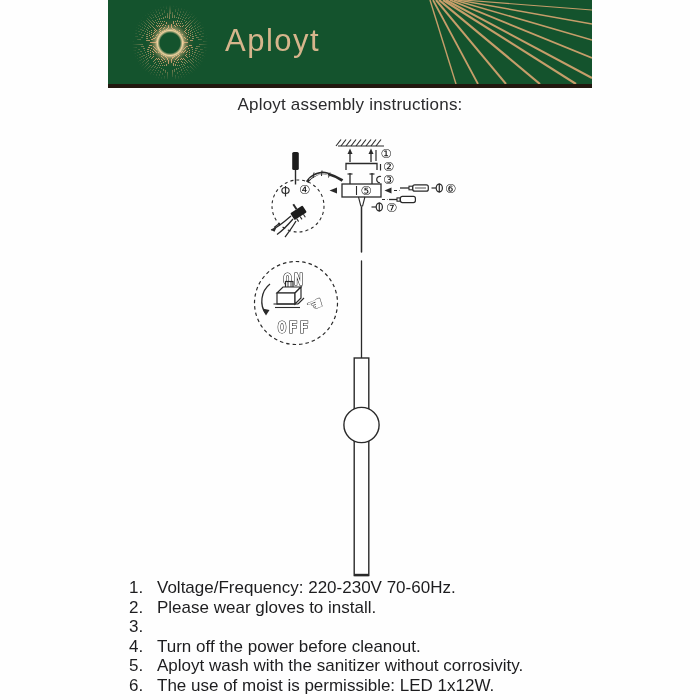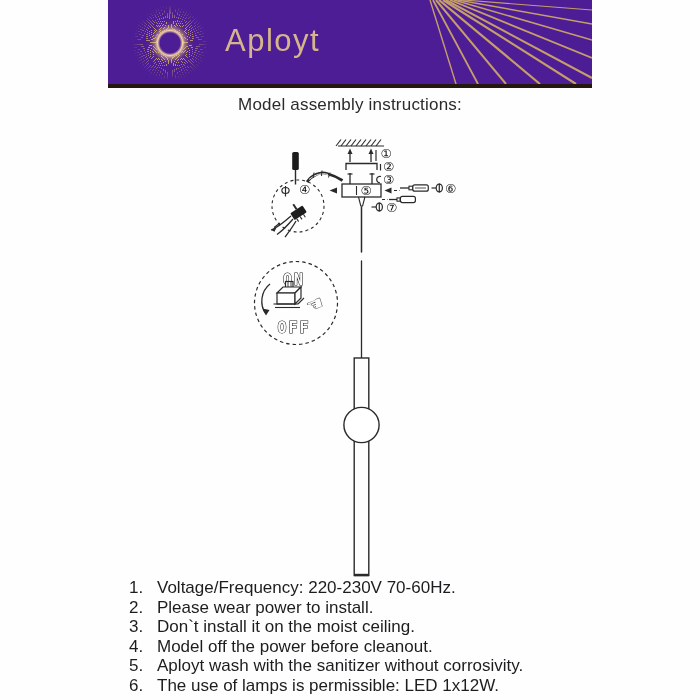--- a/index.html
+++ b/index.html
@@ -1,21 +1,21 @@
 <!DOCTYPE html>
 <html><head>
 <meta charset="utf-8">
 <style>
   html,body { margin:0; padding:0; background:#ffffff; }
   body { width:700px; height:700px; font-family:"Liberation Sans", sans-serif; }
   .page { position:relative; width:700px; height:700px; background:#fefefe; overflow:hidden; }
 
   
   .banner { position:absolute; left:108px; top:0; width:484px; height:84px;
-            background:#4c1d95; overflow:hidden; border-bottom:4px solid #22180f; }
+            background:#14532d; overflow:hidden; border-bottom:4px solid #22180f; }
   .sunburst { position:absolute; left:22px; top:3px; width:80px; height:80px; }
   .sunburst .rays { position:absolute; inset:0; border-radius:50%;
     background:repeating-conic-gradient(#cfa775 0deg 1deg, transparent 1deg 4.6deg);
     -webkit-mask:radial-gradient(circle closest-side, transparent 0 12px, #000 14px 19px, rgba(0,0,0,.55) 26px, transparent 38px);
             mask:radial-gradient(circle closest-side, transparent 0 12px, #000 14px 19px, rgba(0,0,0,.55) 26px, transparent 38px); }
   .sunburst .ring { position:absolute; inset:0; border-radius:50%;
     background:radial-gradient(circle closest-side, rgba(0,0,0,0) 0 10px,
       rgba(248,216,164,.95) 12.5px, rgba(216,178,126,.55) 15px,
       rgba(150,110,70,.18) 19px, transparent 24px); }
   .brand { position:absolute; left:117px; top:23px; color:#d6b58c;
@@ -62,21 +62,21 @@
         <line x1="335" y1="0" x2="468" y2="84" stroke-width="2.2"></line>
         <line x1="331" y1="0" x2="432" y2="84" stroke-width="2.2"></line>
         <line x1="328" y1="0" x2="398" y2="84" stroke-width="2"></line>
         <line x1="325" y1="0" x2="370" y2="84" stroke-width="1.8"></line>
         <line x1="322" y1="0" x2="348" y2="84" stroke-width="1.4"></line>
       </g>
     </svg>
   </header>
 
   <div class="titles">
-    <div>Model assembly instructions:</div>
+    <div>Aployt assembly instructions:</div>
   </div>
 
   <svg class="diagram" width="700" height="445" viewBox="0 0 700 445">
 
     <g class="ln" stroke-width="1.1">
       <line x1="338" y1="11" x2="384" y2="11"></line>
       <line x1="341" y1="4.5" x2="336" y2="11"></line>
       <line x1="346" y1="4.5" x2="341" y2="11"></line>
       <line x1="351" y1="4.5" x2="346" y2="11"></line>
       <line x1="356" y1="4.5" x2="351" y2="11"></line>
@@ -214,33 +214,32 @@
     <circle class="fillw" stroke-width="1.4" cx="361.5" cy="290" r="17.6"></circle>
   </svg>
 
   <ol class="instructions">
     <li class="row">
       <span class="num">1.</span>
       <span class="txt">Voltage/Frequency: 220-230V 70-60Hz.</span>
     </li>
     <li class="row">
       <span class="num">2.</span>
-      <span class="txt">Please wear power to install.</span>
+      <span class="txt">Please wear gloves to install.</span>
     </li>
     <li class="row">
       <span class="num">3.</span>
-      <span class="txt">Don`t install it on the moist ceiling.</span>
     </li>
     <li class="row">
       <span class="num">4.</span>
-      <span class="txt">Model off the power before cleanout.</span>
+      <span class="txt">Turn off the power before cleanout.</span>
     </li>
     <li class="row">
       <span class="num">5.</span>
       <span class="txt">Aployt wash with the sanitizer without corrosivity.</span>
     </li>
     <li class="row">
       <span class="num">6.</span>
-      <span class="txt">The use of lamps is permissible: LED 1x12W.</span>
+      <span class="txt">The use of moist is permissible: LED 1x12W.</span>
     </li>
   </ol>
 
 </div>
 
 </body></html>

